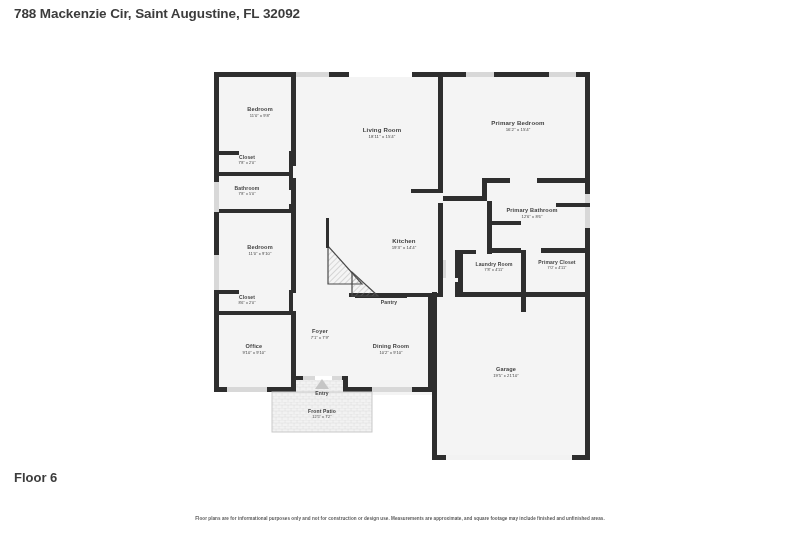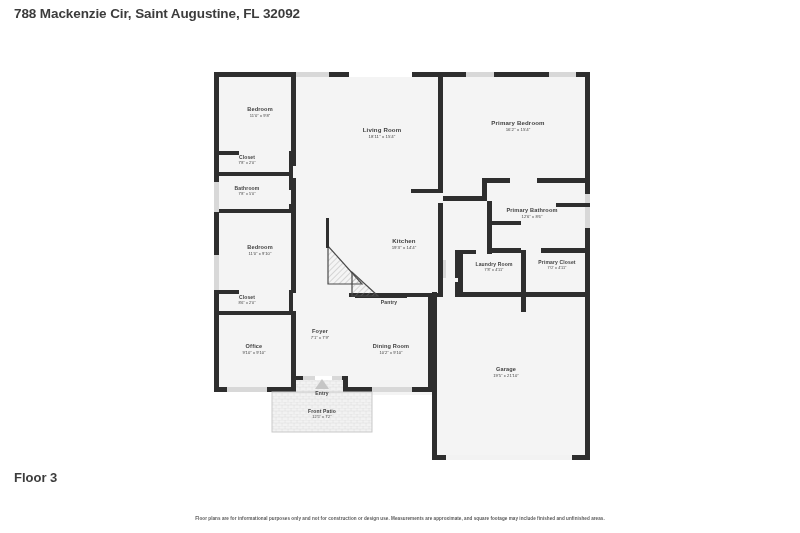--- a/index.html
+++ b/index.html
@@ -313,17 +313,17 @@
       <div class="rm sm" style="left: 557px; top: 265px;">
         <span class="nm">Primary Closet</span>
         <span class="dm">7'0" x 4'11"</span>
       </div>
       <div class="rm" style="left: 506px; top: 372px;">
         <span class="nm">Garage</span>
         <span class="dm">19'5" x 21'10"</span>
       </div>
     </div>
 
-  <div id="floor-label">Floor 3</div>
+  <div id="floor-label">Floor 6</div>
 
   <div id="footer-note">Floor plans are for informational purposes only and not for construction or design use. Measurements are approximate, and square footage may include finished and unfinished areas.</div>
 
 </div>
 
 </body></html>

